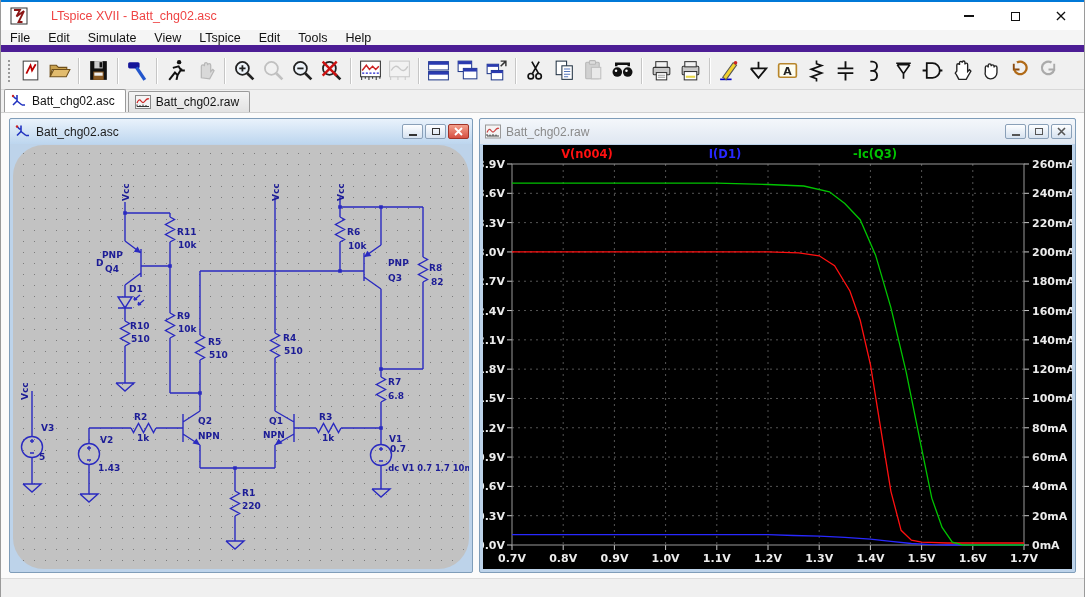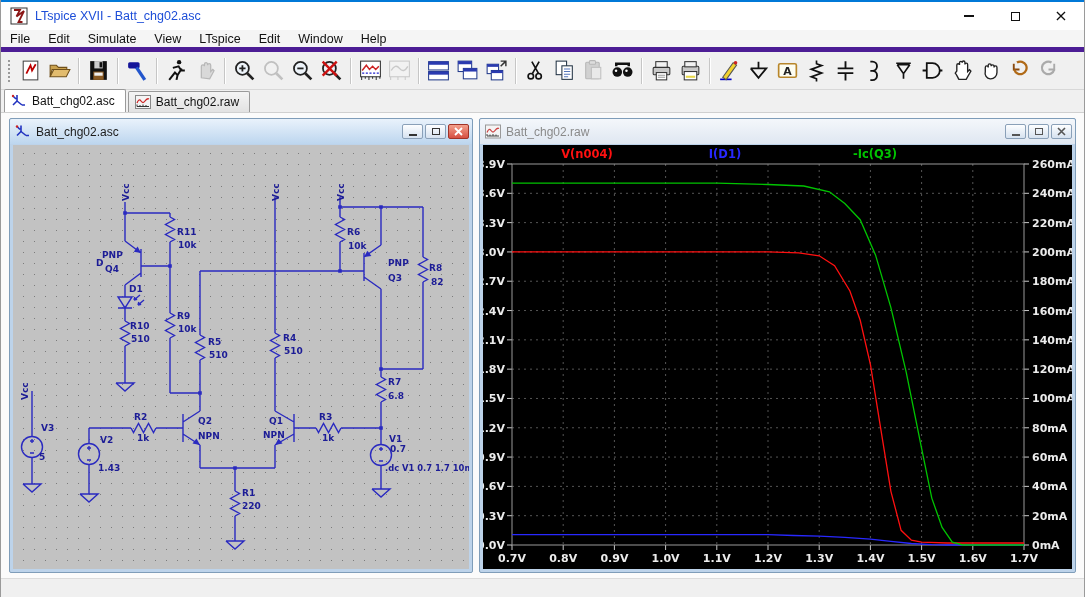--- a/index.html
+++ b/index.html
@@ -3,27 +3,27 @@
 <meta charset="utf-8">
 <style>
   *{margin:0;padding:0;box-sizing:border-box;}
   html,body{width:1085px;height:597px;overflow:hidden;}
   body{font-family:"Liberation Sans",sans-serif;background:#fff;}
   #app{position:relative;width:1085px;height:597px;background:#fbfbfb;border-left:1px solid #9a9a9a;border-right:1px solid #9a9a9a;}
   
   .accent{position:absolute;left:0;top:0;width:100%;height:2px;background:#0078d7;}
   .titlebar{position:absolute;left:0;top:2px;width:100%;height:28px;background:#ffffff;display:flex;align-items:center;}
   .appicon{width:18px;height:18px;margin:0 7px 0 9px;}
-  .wtitle{font-size:12.5px;color:#1d4ed8;}
+  .wtitle{font-size:12.5px;color:#ef4444;margin-left:16px;}
   .wbtns{margin-left:auto;display:flex;height:100%;}
   .wbtn{width:46px;height:100%;display:flex;align-items:center;justify-content:center;}
   .glyph-min{width:10px;height:1.5px;background:#111;}
   .glyph-max{width:9px;height:9px;border:1.2px solid #111;}
   .glyph-close{font-size:16px;color:#111;line-height:1;font-family:"DejaVu Sans",sans-serif;}
-  .menubar{position:absolute;left:0;top:30px;width:100%;height:22px;background:#f5f5f5;display:flex;align-items:center;border-bottom:5px solid #4c1d95;}
+  .menubar{position:absolute;left:0;top:30px;width:100%;height:22px;background:#f5f5f5;display:flex;align-items:center;border-bottom:7px solid #4c1d95;}
   .menuitem{padding:3px 9px;font-size:12.5px;color:#111;}
   
   .toolbar{position:absolute;left:0;top:52px;width:100%;height:38px;background:#f0f0f0;display:flex;align-items:center;gap:2px;padding-left:16px;border-bottom:1px solid #d8d8d8;}
   .toolbar::before{content:"";position:absolute;left:6px;top:7px;width:4px;height:24px;
      background-image:radial-gradient(circle,#9a9a9a 1px,transparent 1.2px);background-size:4px 4px;}
   .tbtn{width:27px;height:30px;display:flex;align-items:center;justify-content:center;border:1px solid transparent;}
   .tbtn.dis{opacity:.55;filter:grayscale(1);}
   .tsep{width:2px;height:26px;border-left:1px solid #c6c6c6;border-right:1px solid #ffffff;margin:0 3px;}
   
   .tabbar{position:absolute;left:0;top:90px;width:100%;height:23px;background:#f0f0f0;display:flex;align-items:flex-end;padding-left:3px;border-bottom:1px solid #d0d0d0;}
@@ -33,21 +33,21 @@
   
   .mdi{position:absolute;left:0;top:113px;width:100%;height:465px;background:#fbfbfb;}
   .child{position:absolute;border:1px solid #7f9db9;background:#bdd3ea;border-radius:2px;}
   .ctitle{height:25px;display:flex;align-items:center;padding:0 3px 0 5px;font-size:12px;color:#1c1c1c;background:linear-gradient(#e9f2fb,#bdd6ef);border-radius:2px 2px 0 0;}
   .child.inactive .ctitle{background:linear-gradient(#f4f7fb,#dfe7f1);color:#8a8a8a;}
   .ctitle .cicon{width:16px;height:15px;margin-right:5px;}
   .cbtns{margin-left:auto;display:flex;gap:2px;}
   .cbtn{width:21px;height:15px;border:1px solid #8aa0b8;border-radius:2px;background:linear-gradient(#fdfeff,#d6e2f0);display:flex;align-items:center;justify-content:center;}
   .cbtn.close-active{background:linear-gradient(#f3a08c,#d64f42);border-color:#a03328;}
   .cclient{position:absolute;left:3px;right:3px;top:26px;bottom:3px;overflow:hidden;}
-  .schem-bg{background-color:#c2c2c2;background-image:radial-gradient(circle,#7c7c7c .9px,transparent 1px);background-size:11px 11px;background-position:5px 3px;}
+  .schem-bg{background-color:#c2c2c2;background-image:radial-gradient(circle,#7c7c7c .9px,transparent 1px);background-size:11px 11px;background-position:5px 3px;border-radius:31px;}
   .wave-bg{background:#000;}
   
   .slab{font:bold 9px "DejaVu Sans",sans-serif;fill:#1c1c96;}
   .sdir{font:bold 8.4px "DejaVu Sans",sans-serif;fill:#1c1c96;}
   .axis{font:bold 11px "DejaVu Sans",sans-serif;fill:#ececec;}
   .leg{font:bold 11.5px "DejaVu Sans",sans-serif;}
   .statusbar{position:absolute;left:0;bottom:0;width:100%;height:19px;background:#f0f0f0;border-top:1px solid #dcdcdc;}
 </style>
 </head>
 <body>
@@ -74,21 +74,21 @@
     </div>
   </div>
 
   <div class="menubar">
     <span class="menuitem">File</span>
     <span class="menuitem">Edit</span>
     <span class="menuitem">Simulate</span>
     <span class="menuitem">View</span>
     <span class="menuitem">LTspice</span>
     <span class="menuitem">Edit</span>
-    <span class="menuitem">Window</span>
+    <span class="menuitem">Tools</span>
     <span class="menuitem">Help</span>
   </div>
 
   <div class="toolbar">
       <div class="tbtn">
         <svg viewBox="0 0 24 24" width="25" height="25">
           <rect x="5" y="3" width="14" height="18" fill="#fff" stroke="#444"></rect>
           <path d="M8 15 L12 7 L13.5 12 L17 6" fill="none" stroke="#b00" stroke-width="1.7"></path>
         </svg>
       </div>

